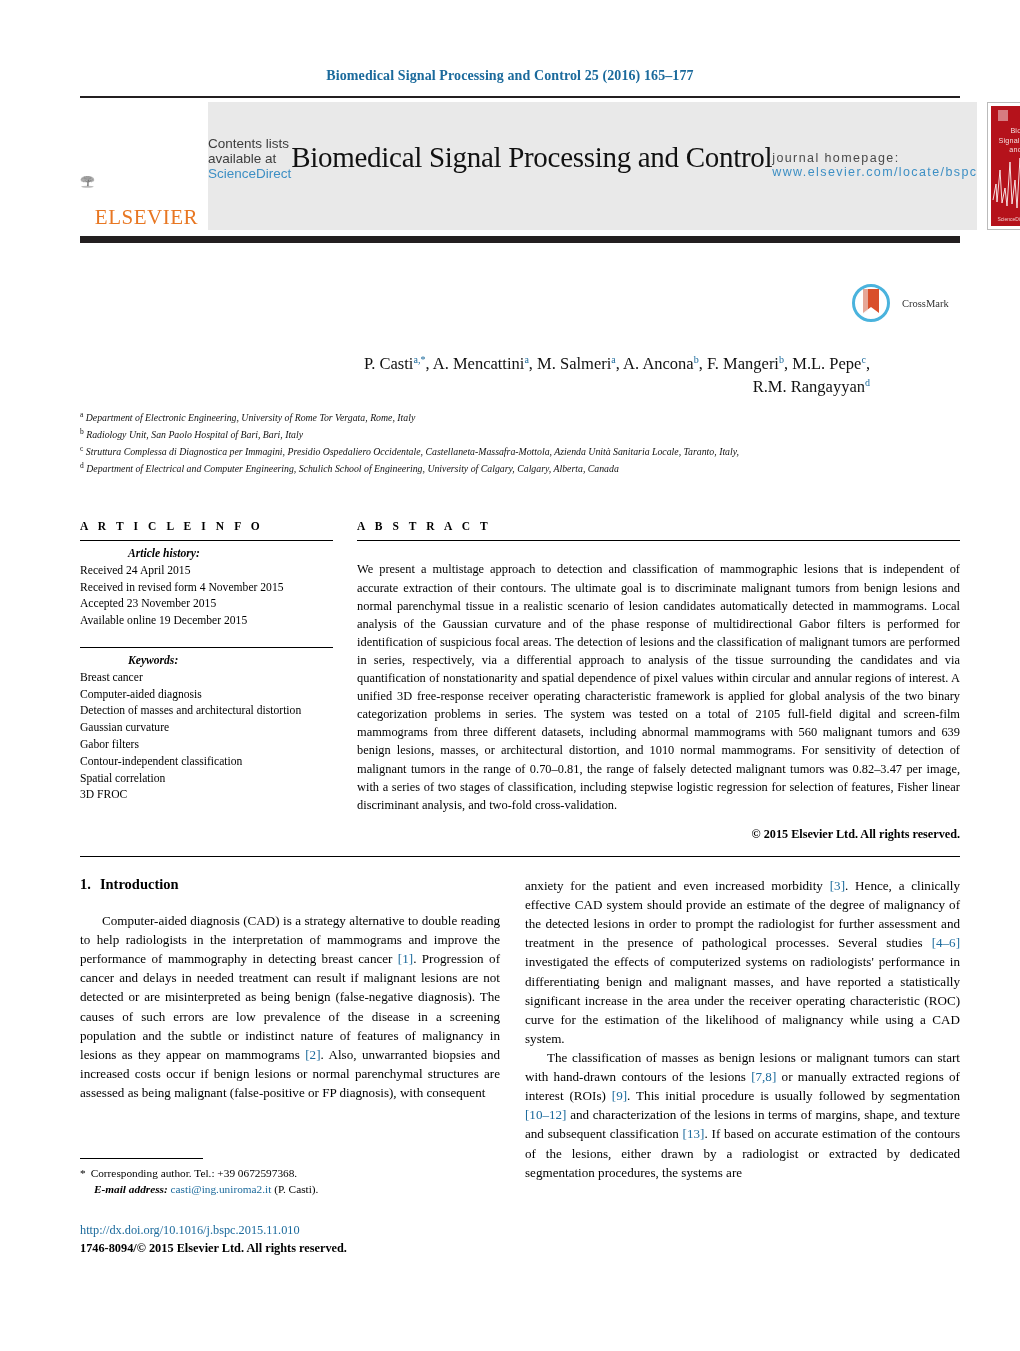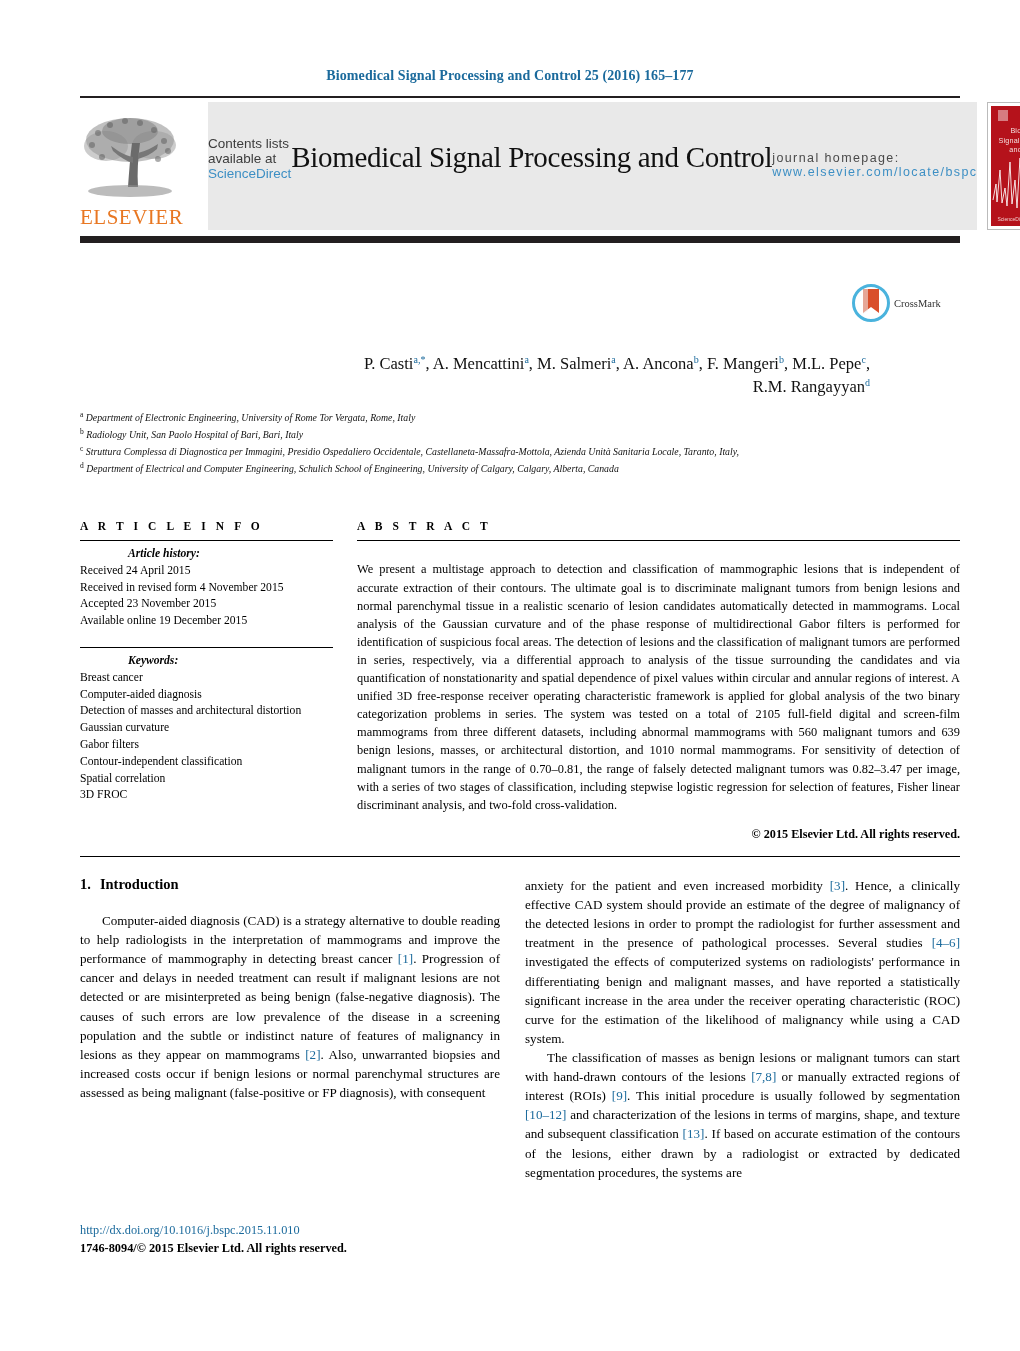--- a/index.html
+++ b/index.html
@@ -49,23 +49,23 @@
   }
   .masthead-inner {
     display: flex;
     align-items: stretch;
     height: 128px;
   }
   .elsevier-logo {
     width: 118px;
     flex: 0 0 118px;
     display: flex;
-    flex-direction: column;
+    flex-direction: row;
     justify-content: flex-end;
-    align-items: flex-start;
+    align-items: flex-end;
     padding-bottom: 2px;
   }
   .tree-svg { display:block; }
   .elsevier-word {
     font-family: "Liberation Serif", serif;
     font-size: 21px;
     letter-spacing: 0.5px;
     color: #e87722;
     line-height: 1;
     margin-top: 2px;
@@ -169,21 +169,21 @@
     width: 755px;
     margin: 0;
   }
   .crossmark {
     position: absolute;
     top: 2px;
     right: 0;
     width: 108px;
     display: flex;
     align-items: center;
-    gap: 4px;
+    gap: 12px;
   }
   .crossmark-label {
     font-family: "Liberation Serif", serif;
     font-size: 10.5px;
     color: #333;
   }
 
   
   .authors {
     position: absolute;
@@ -475,19 +475,30 @@
 
   <div class="col-right">
     <p class="para" style="text-indent:0">
       anxiety for the patient and even increased morbidity <span class="ref">[3]</span>. Hence, a clinically effective CAD system should provide an estimate of the degree of malignancy of the detected lesions in order to prompt the radiologist for further assessment and treatment in the presence of pathological processes. Several studies <span class="ref">[4–6]</span> investigated the effects of computerized systems on radiologists' performance in differentiating benign and malignant masses, and have reported a statistically significant increase in the area under the receiver operating characteristic (ROC) curve for the estimation of the likelihood of malignancy while using a CAD system.
     </p>
     <p class="para">
       The classification of masses as benign lesions or malignant tumors can start with hand-drawn contours of the lesions <span class="ref">[7,8]</span> or manually extracted regions of interest (ROIs) <span class="ref">[9]</span>. This initial procedure is usually followed by segmentation <span class="ref">[10–12]</span> and characterization of the lesions in terms of margins, shape, and texture and subsequent classification <span class="ref">[13]</span>. If based on accurate estimation of the contours of the lesions, either drawn by a radiologist or extracted by dedicated segmentation procedures, the systems are
     </p>
   </div>
 
+  <div class="footnote">
+    <div class="footnote-rule"></div>
+    <div class="footnote-text">
+      <span class="fn-star">*</span><span>Corresponding author. Tel.: +39 0672597368.</span>
+      <div class="footnote-line2">
+        <span class="em">E-mail address:</span>
+        <span class="doi-link">casti@ing.uniroma2.it</span>
+        <span>(P. Casti).</span>
+      </div>
+    </div>
+  </div>
 
   <div class="doi-block">
     <div class="doi-link">http://dx.doi.org/10.1016/j.bspc.2015.11.010</div>
     <div class="issn-line">1746-8094/© 2015 Elsevier Ltd. All rights reserved.</div>
   </div>
 
 </div>
 
 </body></html>

